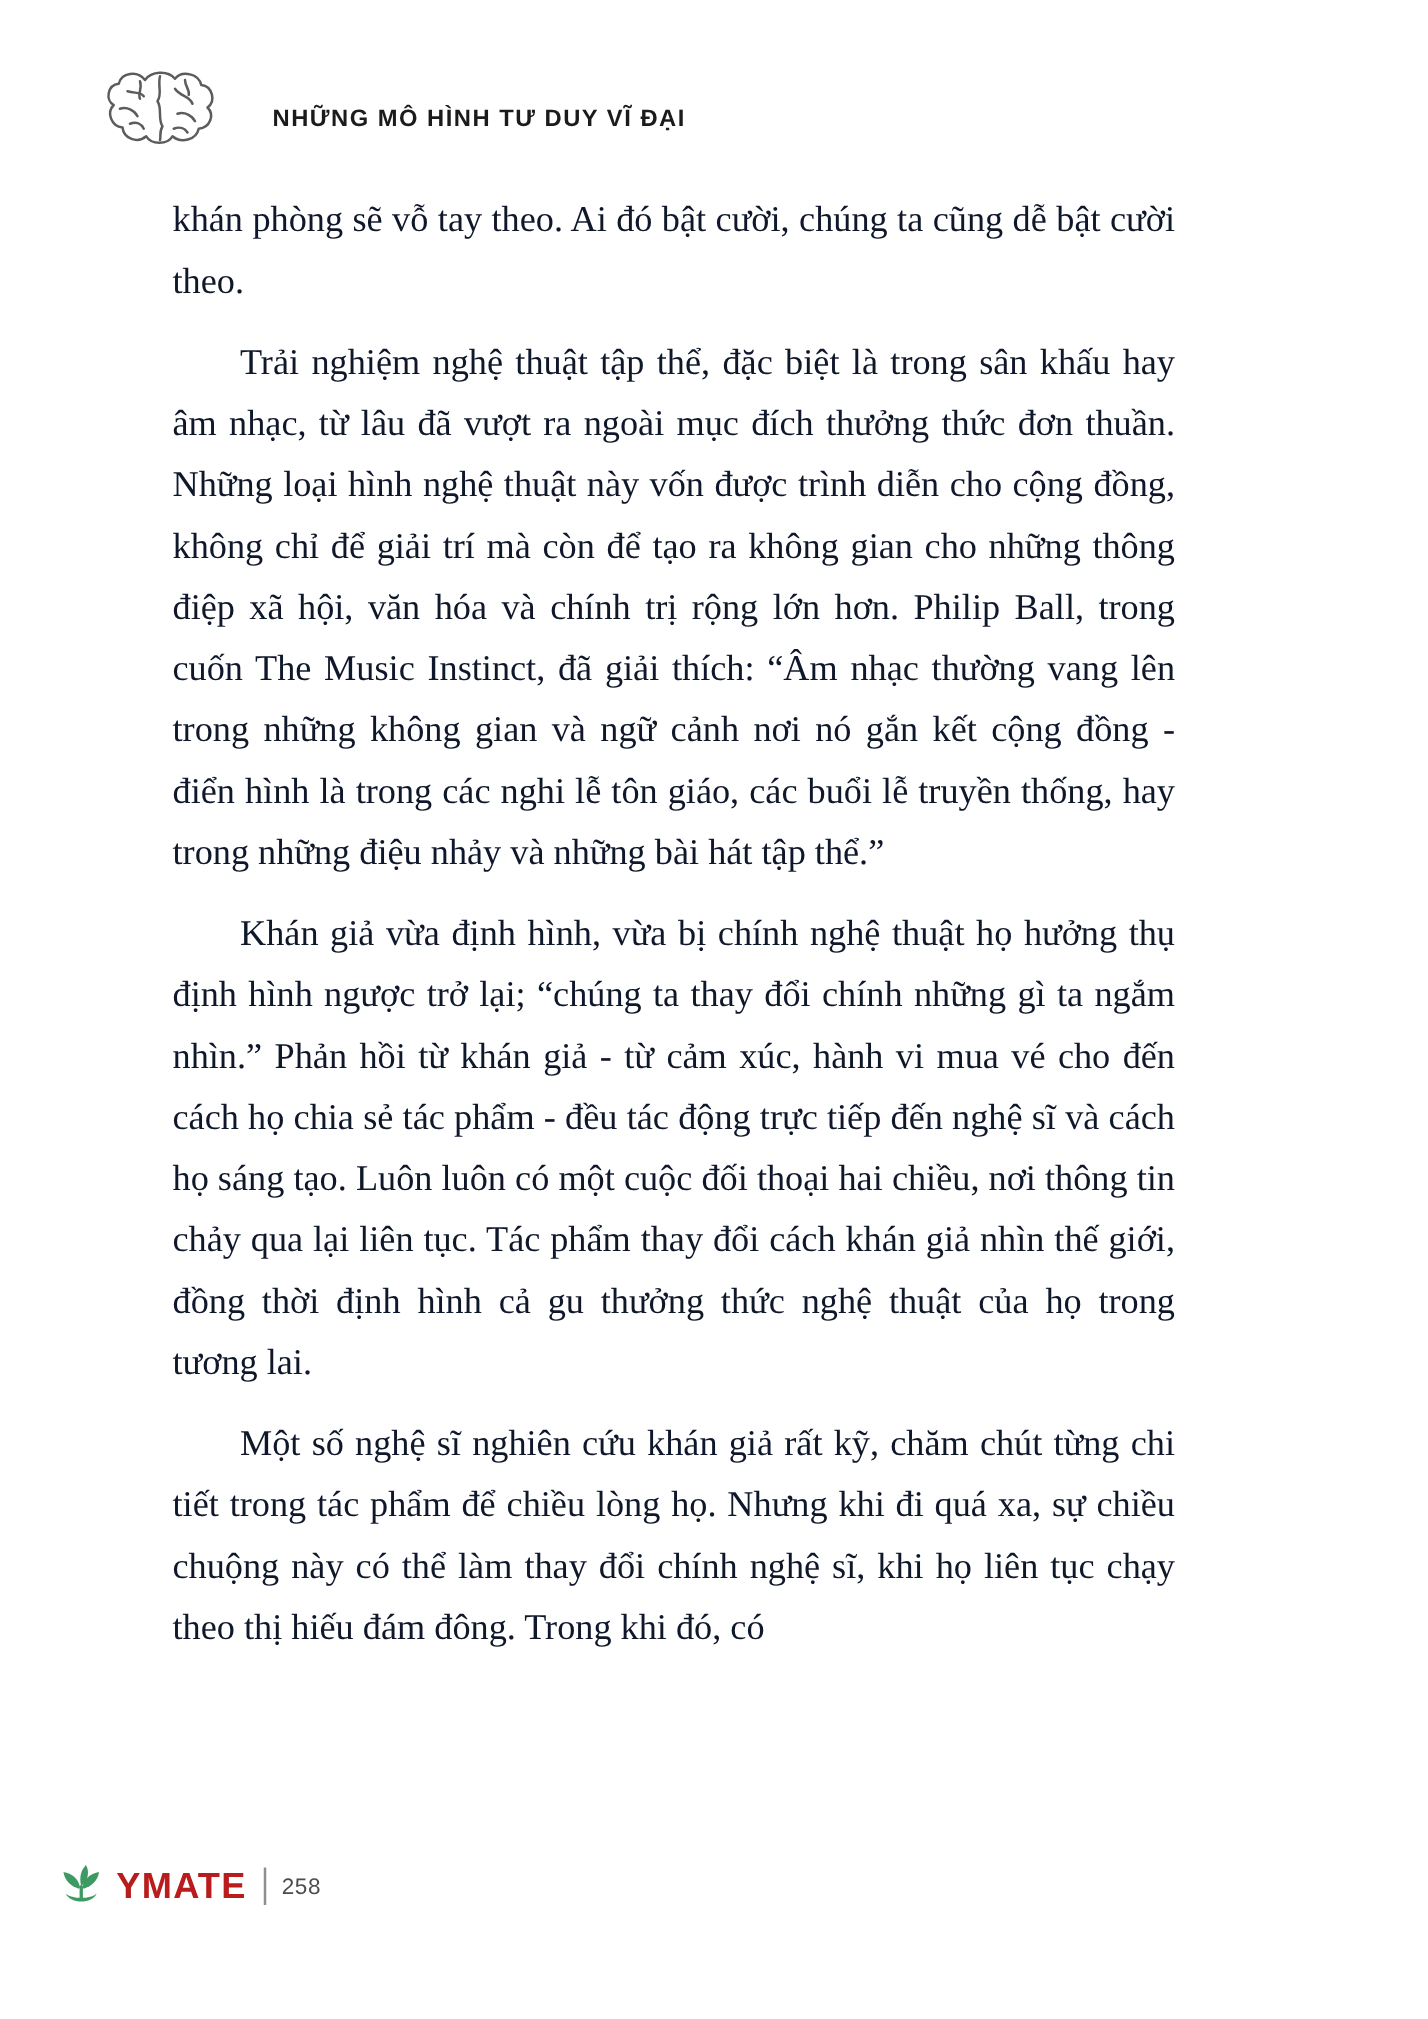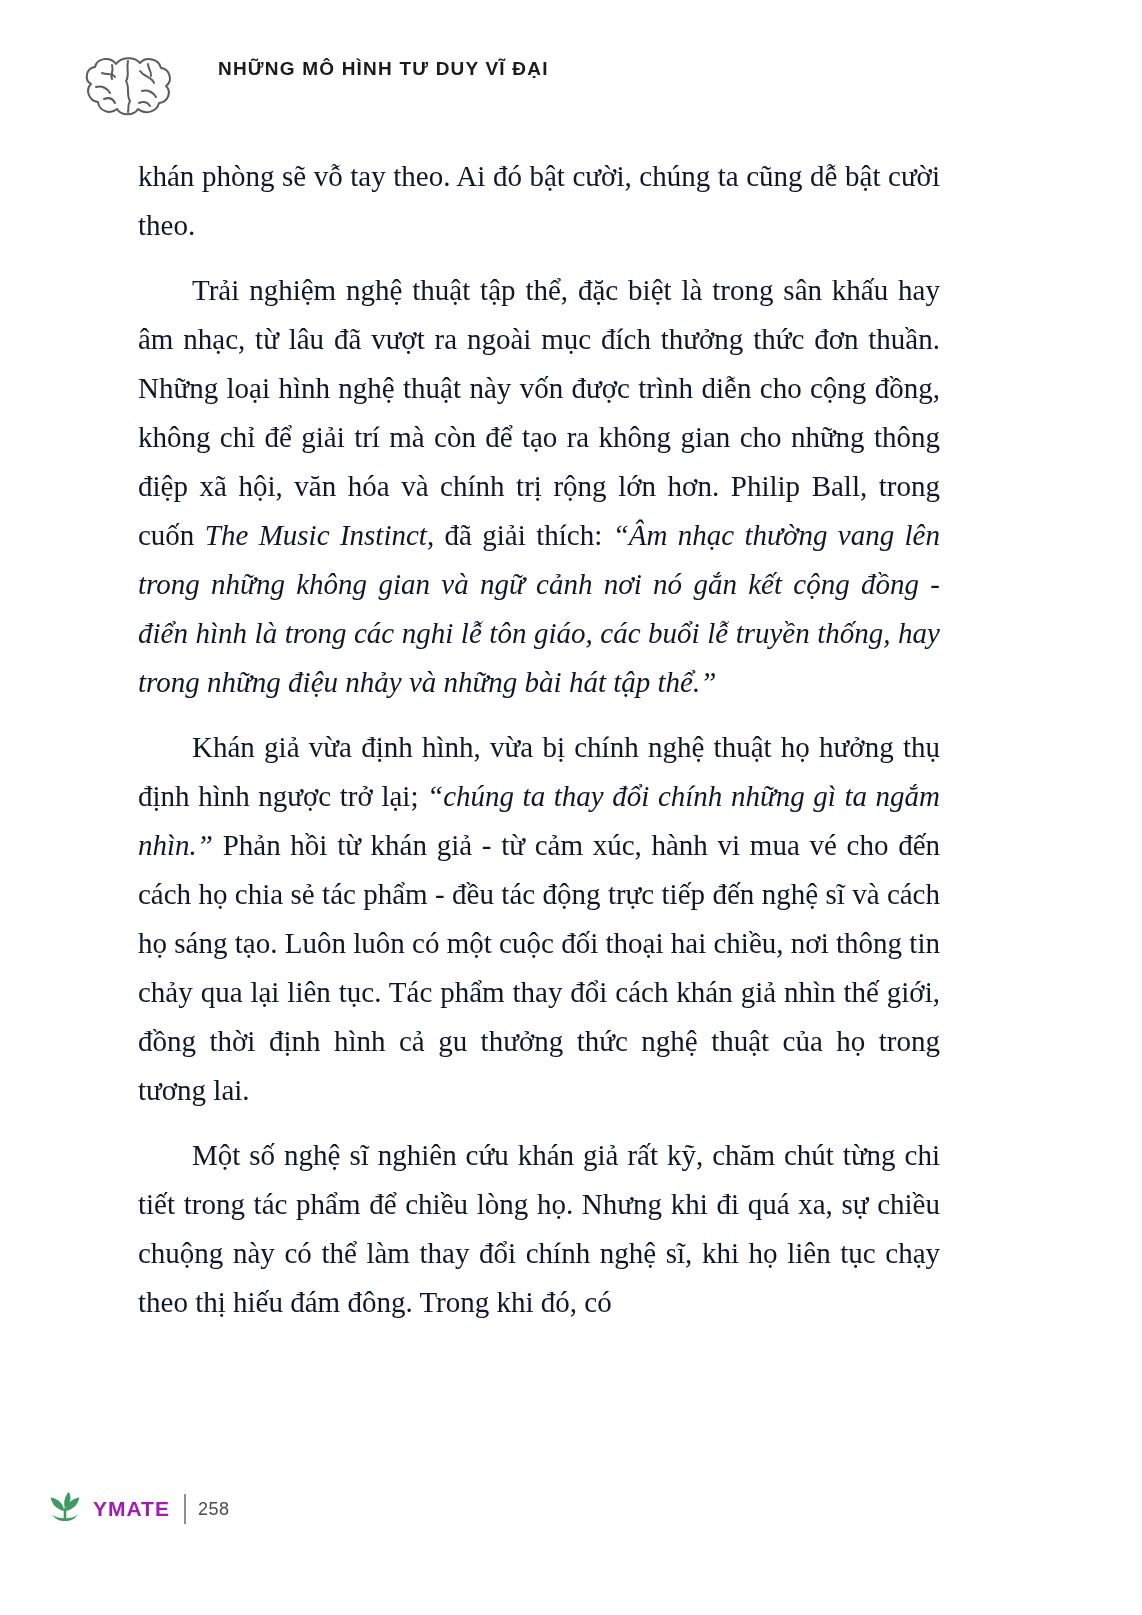--- a/index.html
+++ b/index.html
@@ -9,21 +9,21 @@
     font-family:"Liberation Serif", serif;
     color:#191919;
     position:relative;
     overflow:hidden;
   }
   .page { position:absolute; inset:0; }
 
   
   .header {
     position:absolute; top:48px; left:82px;
-    display:flex; align-items:flex-start; gap:26px;
+    display:flex; align-items:center; gap:26px;
   }
   .brain-wrap { width:110px; height:86px; flex:0 0 auto; }
   .brain-wrap svg { width:100%; height:100%; }
   .header-title {
     font-family:"Liberation Sans", sans-serif;
     font-weight:700;
     font-size:19px;
     letter-spacing:1.2px;
     color:#1b1b1b;
     margin-top:10px;
@@ -36,33 +36,33 @@
     top:152px; left:138px;
     width:802px;
     font-size:29px;
     line-height:49px;
     text-align:justify;
     color:#0f172a;
   }
   .body-text p.para { margin:0 0 16px 0; }
   .body-text p.para.indent { text-indent:54px; }
   .run { font-style:normal; }
-  .run.italic { font-style:italic; }
+  .run.italic { }
 
   
   .footer {
     position:absolute; left:46px; top:1490px;
     display:flex; align-items:center;
   }
   .ymate-icon { width:38px; height:38px; margin-right:9px; }
   .ymate-icon svg { width:100%; height:100%; }
   .brand {
     font-family:"Liberation Sans", sans-serif;
-    font-weight:700; font-size:21px;
-    letter-spacing:1px; color:#a21caf;
+    font-weight:700; font-size:29px;
+    letter-spacing:1px; color:#b91c1c;
   }
   .footer-sep {
     width:2px; height:30px; background:#8f8f8f;
     margin:0 12px 0 14px;
   }
   .page-number {
     font-family:"Liberation Sans", sans-serif;
     font-size:18px; color:#4c4c4c; letter-spacing:0.5px;
   }
 </style>

